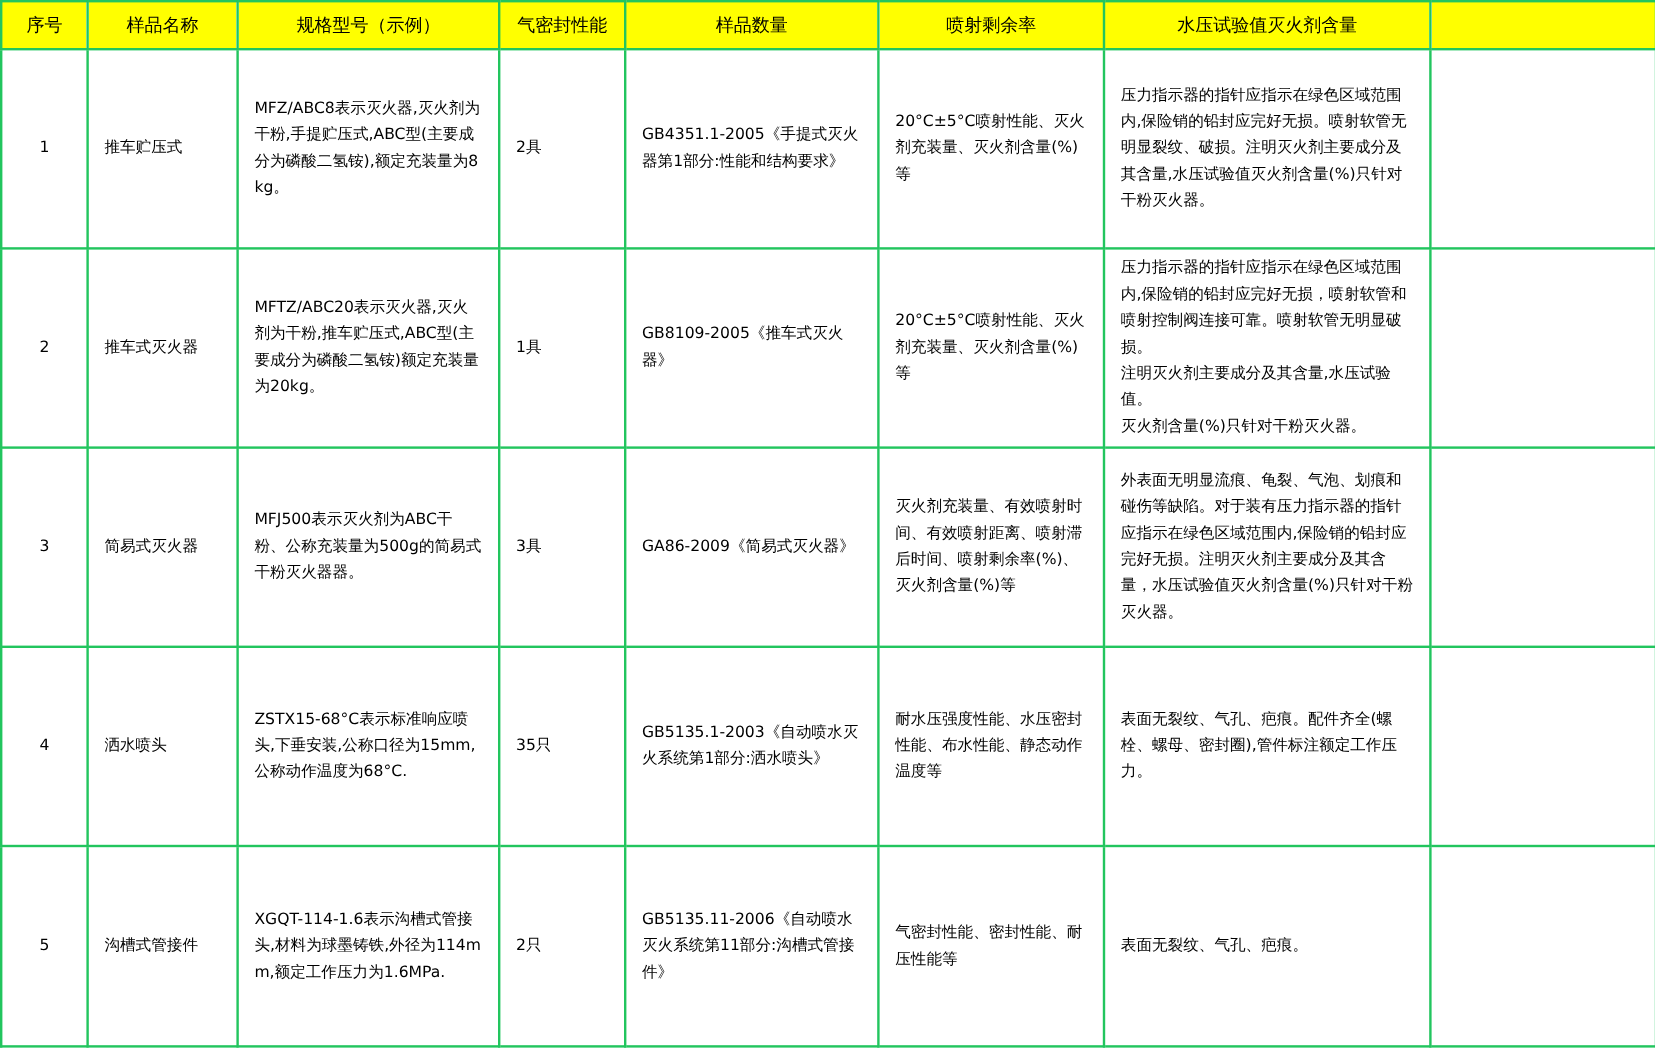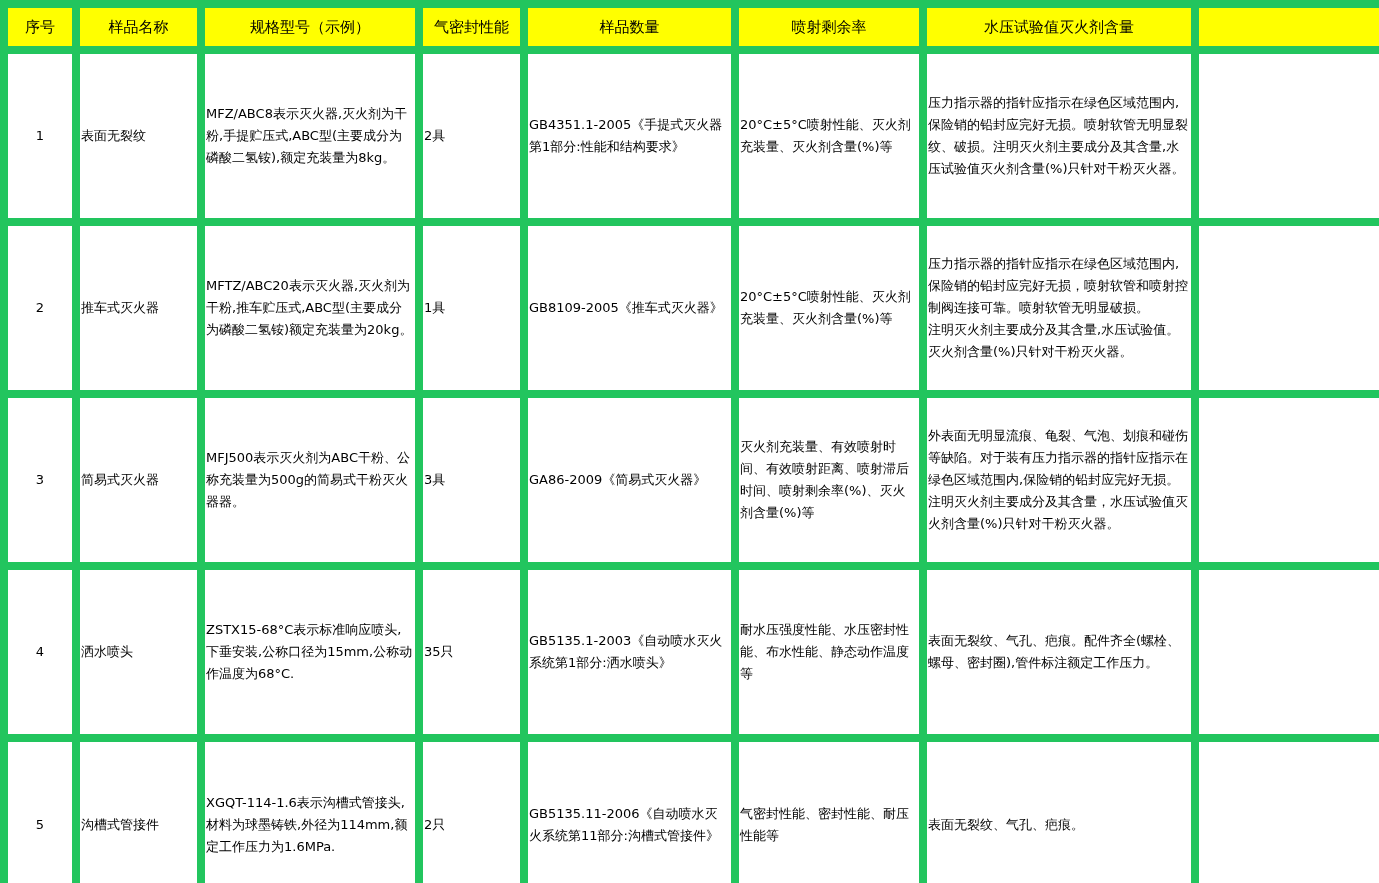--- a/index.html
+++ b/index.html
@@ -4,25 +4,25 @@
   <style>
     html, body { margin: 0; padding: 0; background: #ffffff; }
     body { width: 1379px; height: 883px; overflow: hidden; font-family: "DejaVu Sans", sans-serif; }
     table.sheet {
       border-collapse: collapse;
       table-layout: fixed;
       width: 1379px;
       position: absolute; left: 0; top: 0;
     }
     table.sheet td, table.sheet th {
-      border: 8px solid #22c55e;
+      border: 2px solid #22c55e;
       font-size: 13px;
       line-height: 22px;
       color: #000;
-      padding: 0 1px;
+      padding: 0 13px;
       vertical-align: middle;
       word-break: break-all;
       overflow: hidden;
     }
     table.sheet th {
       background: #ffff00;
       font-weight: normal;
       font-size: 15px;
       height: 38px;
       text-align: center;
@@ -53,21 +53,21 @@
       <th>气密封性能</th>
       <th>样品数量</th>
       <th>喷射剩余率</th>
       <th>水压试验值灭火剂含量</th>
       <th></th>
     </tr>
   </thead>
   <tbody>
     <tr>
       <td class="center">1</td>
-      <td>表面无裂纹</td>
+      <td>推车贮压式</td>
       <td>MFZ/ABC8表示灭火器,灭火剂为干粉,手提贮压式,ABC型(主要成分为磷酸二氢铵),额定充装量为8kg。</td>
       <td>2具</td>
       <td>GB4351.1-2005《手提式灭火器第1部分:性能和结构要求》</td>
       <td>20°C±5°C喷射性能、灭火剂充装量、灭火剂含量(%)等</td>
       <td>压力指示器的指针应指示在绿色区域范围内,保险销的铅封应完好无损。喷射软管无明显裂纹、破损。注明灭火剂主要成分及其含量,水压试验值灭火剂含量(%)只针对干粉灭火器。</td>
       <td></td>
     </tr>
     <tr>
       <td class="center">2</td>
       <td>推车式灭火器</td>

